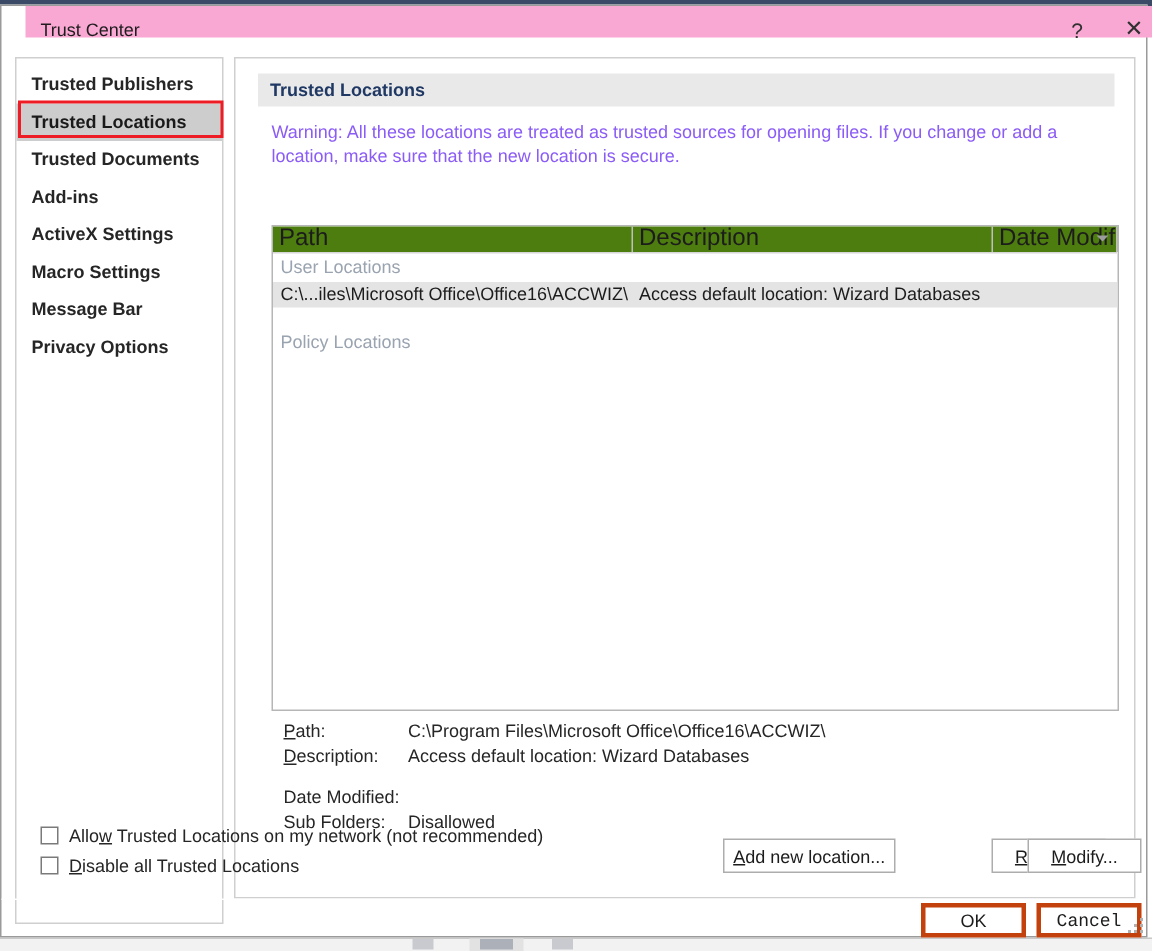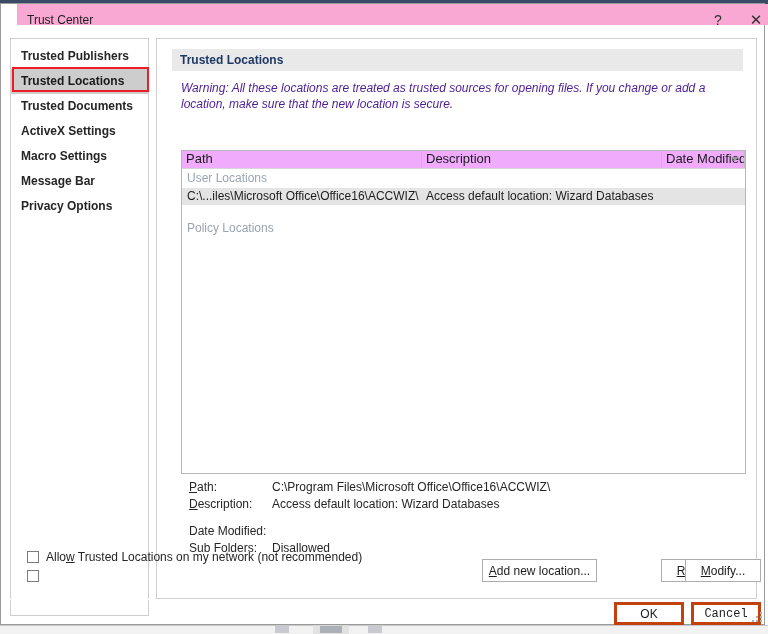--- a/index.html
+++ b/index.html
@@ -169,56 +169,55 @@
     line-height: 22px;
     padding-left: 8px;
     box-sizing: border-box;
   }
 
   .warning {
     position: absolute;
     left: 24px; top: 41px;
     width: 565px;
     font-size: 12px;
-    color: #4c1d95;
+    color: #8b5cf6;
     line-height: 16px;
-    font-style: italic;
   }
 
   
   .listview {
     position: absolute;
     left: 24px; top: 111px;
     width: 565px;
     height: 324px;
     border: 1px solid #b6b6b6;
     background: #ffffff;
     box-sizing: border-box;
   }
   .lv-head {
     display: flex;
     height: 17px;
     background: #ffffff;
     border-bottom: 1px solid #d6d6d6;
   }
   .lv-th {
-    font-size: 13px;
+    font-size: 16px;
     color: #1c1c1c;
     line-height: 16px;
     padding-left: 4px;
     border: 1px solid #bfbfbf;
     border-left: none;
     border-top: none;
     border-bottom: none;
     box-sizing: border-box;
     white-space: nowrap;
     overflow: hidden;
     cursor: default;
     position: relative;
-    background: #f0abfc;
+    background: #4d7c0f;
   }
   .lv-th.c1 { width: 240px; border-left: none; }
   .lv-th.c2 { width: 240px; }
   .lv-th.c3 { width: 83px; }
   .lv-sortarrow {
     position: absolute;
     right: 5px; top: 6px;
     width: 0; height: 0;
     border-left: 4px solid transparent;
     border-right: 4px solid transparent;
@@ -365,20 +364,21 @@
       </button>
       <button class="tb-btn tb-close">
         <span class="tb-glyph x">✕</span>
       </button>
     </div>
 
     <div class="sidebar">
       <div class="side-item">Trusted Publishers</div>
       <div class="side-item selected">Trusted Locations</div>
       <div class="side-item">Trusted Documents</div>
+      <div class="side-item">Add-ins</div>
       <div class="side-item">ActiveX Settings</div>
       <div class="side-item">Macro Settings</div>
       <div class="side-item">Message Bar</div>
       <div class="side-item">Privacy Options</div>
       <div class="red-box"></div>
     </div>
 
     <div class="main">
 
       <div class="panel-header">Trusted Locations</div>
@@ -433,20 +433,21 @@
       <button class="btn btn-modify"><u>M</u>odify...</button>
 
     </div>
 
     <div class="cb-row cb-allow">
       <span class="cb-box"></span>
       <span>Allo<u>w</u> Trusted Locations on my network (not recommended)</span>
     </div>
     <div class="cb-row cb-disable">
       <span class="cb-box"></span>
+      <span><u>D</u>isable all Trusted Locations</span>
     </div>
 
     <div class="footer-sep"></div>
     <button class="footer-btn btn-ok">OK</button>
     <button class="footer-btn btn-cancel">Cancel</button>
 
     <div class="resize-grip">
       <i style="right:0;bottom:0"></i>
         <i style="right:4px;bottom:0"></i>
         <i style="right:8px;bottom:0"></i>

